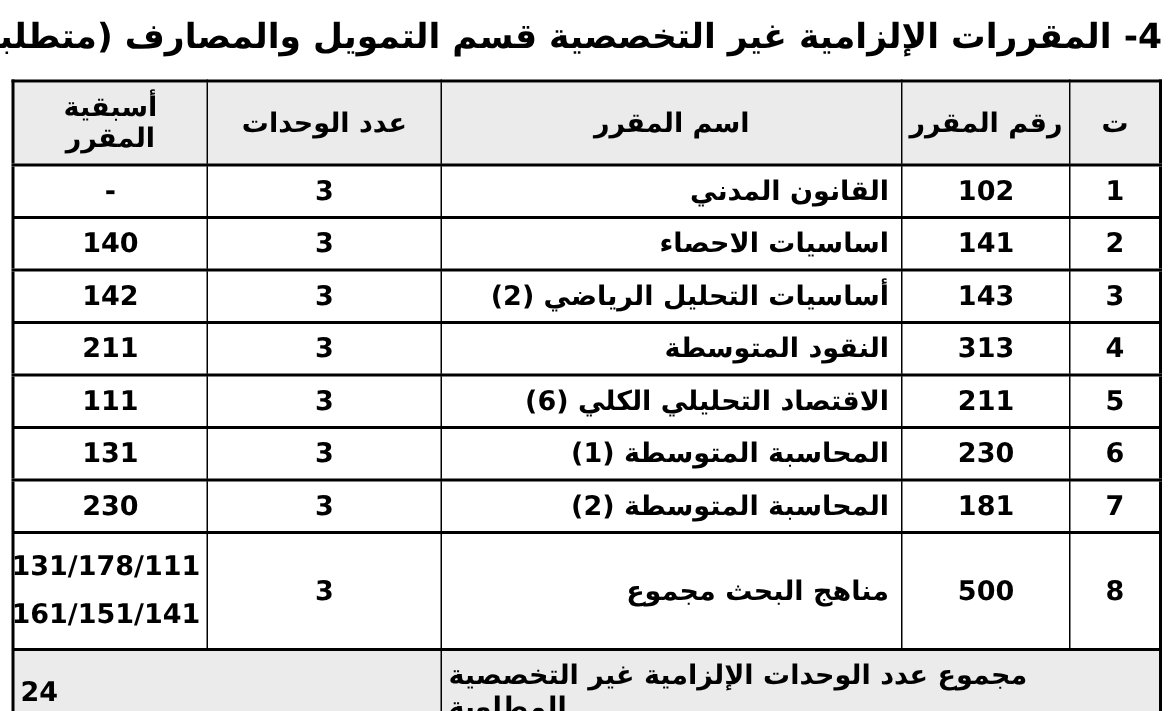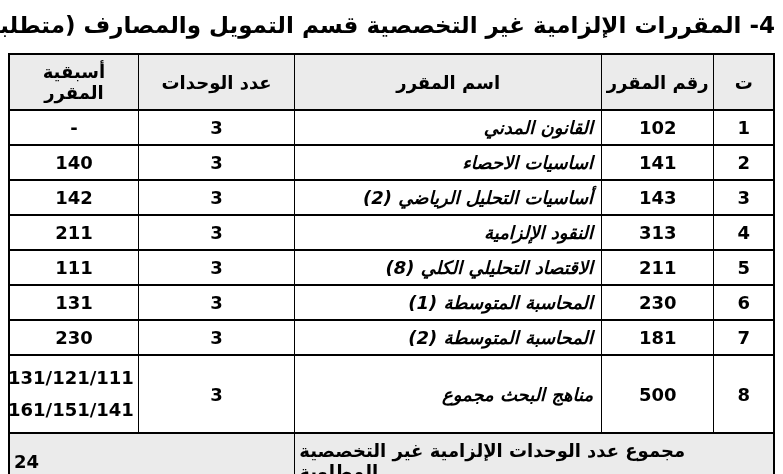--- a/index.html
+++ b/index.html
@@ -62,21 +62,20 @@
     background: #ffffff;
   }
   tbody tr.tall-row { height: 76px; }
   tfoot tr {
     background: #ebebeb;
     height: 40px;
   }
   td.course-name {
     text-align: right;
     padding-right: 8px;
-    font-style: italic;
   }
   .prereq-line { line-height: 32px; }
   tfoot td.total-label { text-align: left; }
   tfoot td.total-value { text-align: left; }
 </style>
 </head>
 <body>
 
 <div class="page">
 
@@ -117,28 +116,28 @@
       <tr>
         <td>3</td>
         <td>143</td>
         <td class="course-name">أساسيات التحليل الرياضي (2)</td>
         <td>3</td>
         <td>142</td>
       </tr>
       <tr>
         <td>4</td>
         <td>313</td>
-        <td class="course-name">النقود الإلزامية</td>
+        <td class="course-name">النقود المتوسطة</td>
         <td>3</td>
         <td>211</td>
       </tr>
       <tr>
         <td>5</td>
         <td>211</td>
-        <td class="course-name">الاقتصاد التحليلي الكلي (8)</td>
+        <td class="course-name">الاقتصاد التحليلي الكلي (6)</td>
         <td>3</td>
         <td>111</td>
       </tr>
       <tr>
         <td>6</td>
         <td>230</td>
         <td class="course-name">المحاسبة المتوسطة (1)</td>
         <td>3</td>
         <td>131</td>
       </tr>
@@ -148,21 +147,21 @@
         <td class="course-name">المحاسبة المتوسطة (2)</td>
         <td>3</td>
         <td>230</td>
       </tr>
       <tr class="tall-row">
         <td>8</td>
         <td>500</td>
         <td class="course-name">مناهج البحث مجموع</td>
         <td>3</td>
         <td>
-          <div class="prereq-line">131/121/111</div>
+          <div class="prereq-line">131/178/111</div>
           <div class="prereq-line">161/151/141</div>
         </td>
       </tr>
     </tbody>
     <tfoot>
       <tr>
         <td colspan="3" class="total-label">مجموع عدد الوحدات الإلزامية غير التخصصية المطلوبة</td>
         <td colspan="2" class="total-value">24</td>
       </tr>
     </tfoot>

